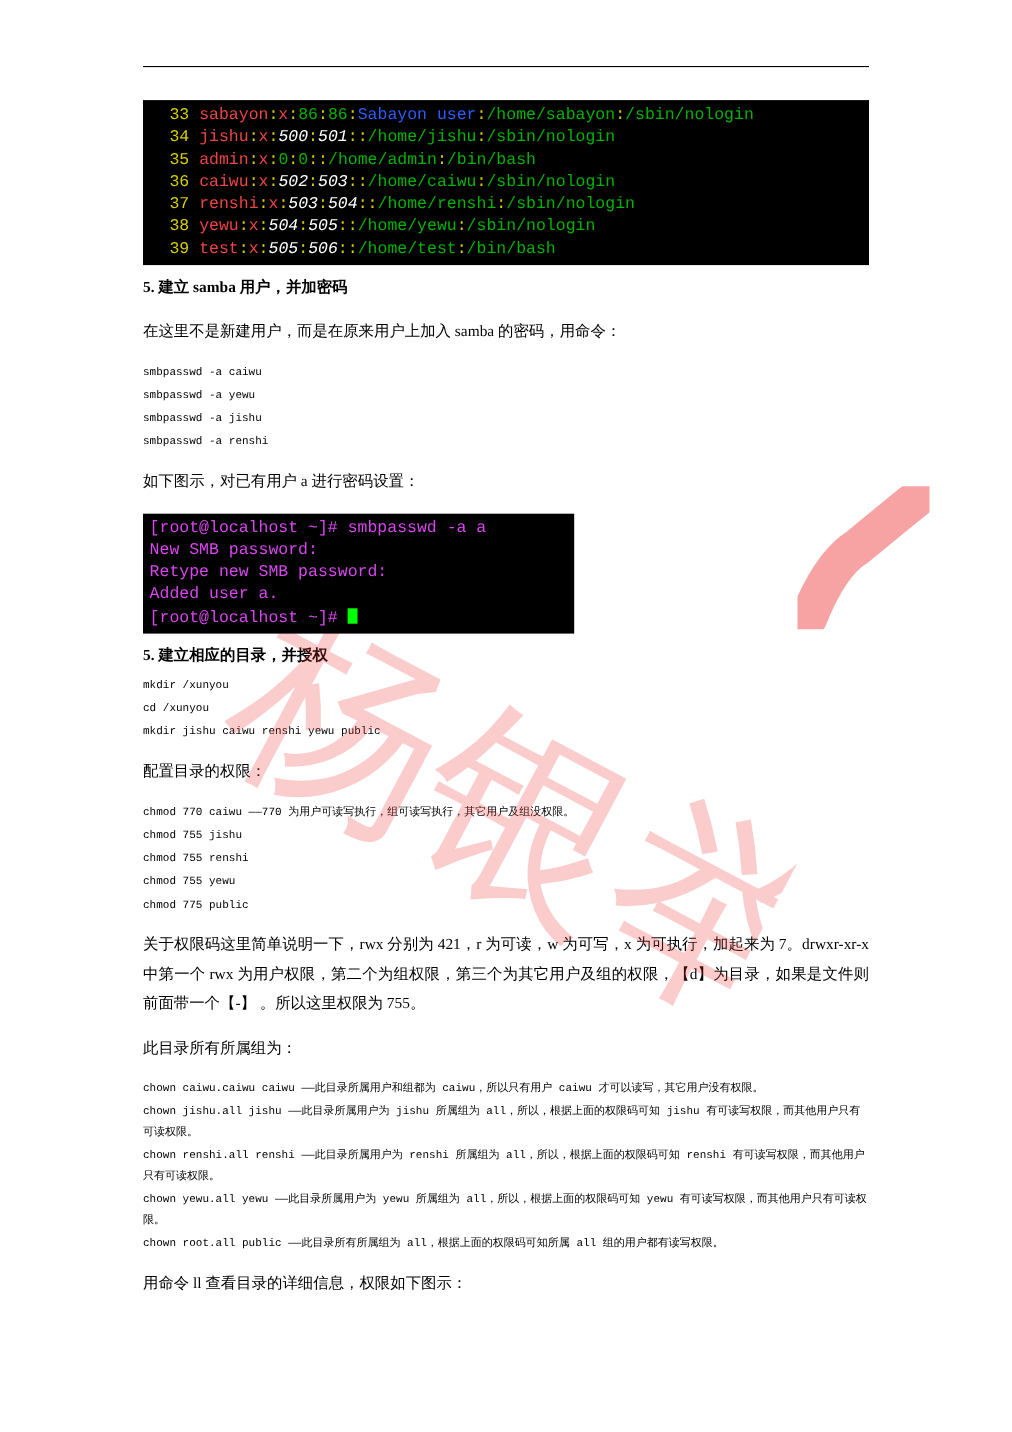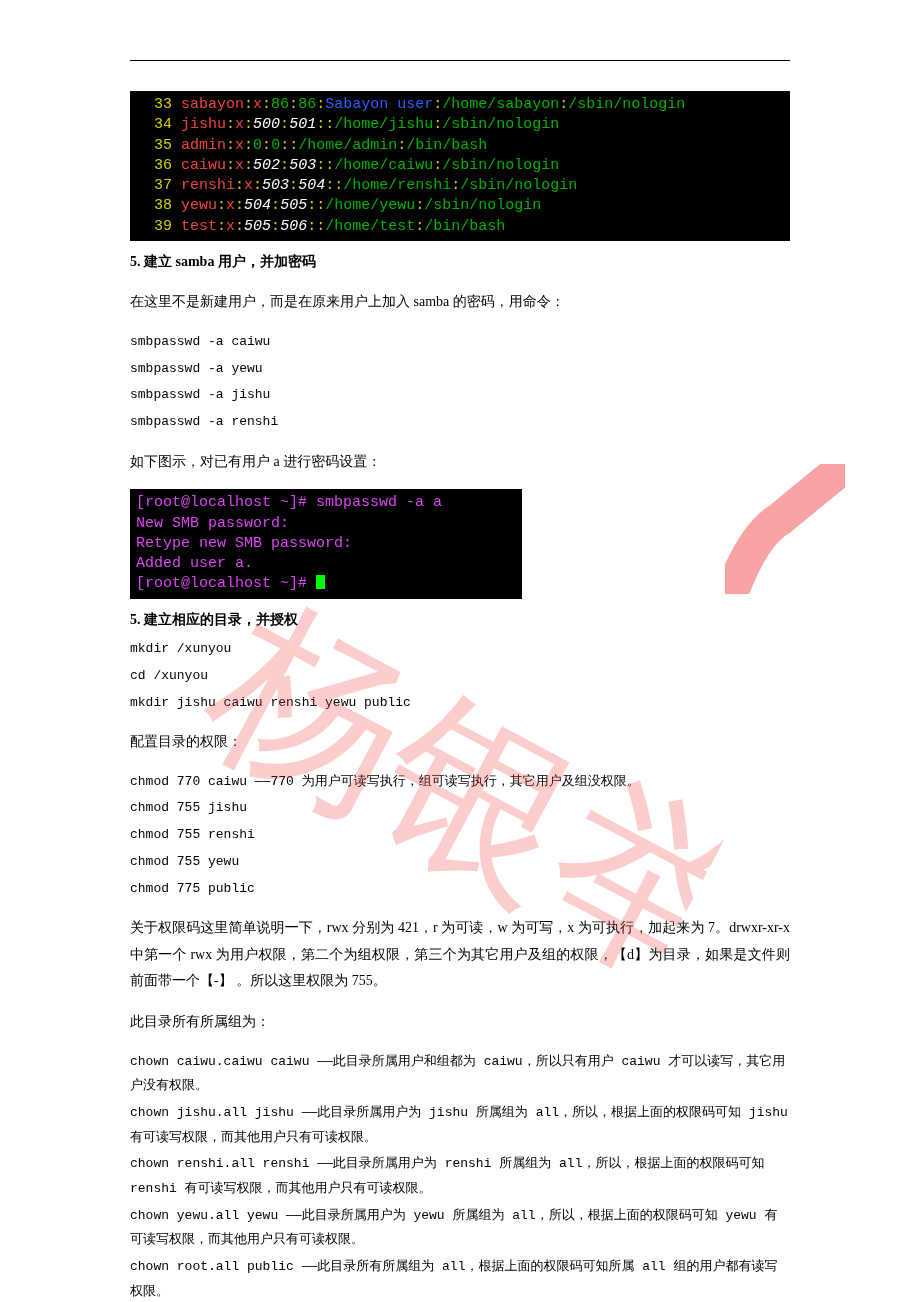--- a/index.html
+++ b/index.html
@@ -57,21 +57,21 @@
     font-weight: bold;
     margin: 8px 0 4px 0;
     font-family: "SimSun","宋体",serif;
   }
   p.body, div.body {
     margin: 14px 0;
     font-size: 14px;
   }
   .mono {
     font-family: "Courier New","SimSun",monospace;
-    font-size: 13px;
+    font-size: 10px;
     margin: 2px 0;
   }
   .watermark {
     position: absolute;
     left: 50%; top: 56%;
     transform: translate(-50%,-50%) rotate(28deg);
     pointer-events: none;
     opacity: 0.45;
   }
   .watermark svg { display:block; }

